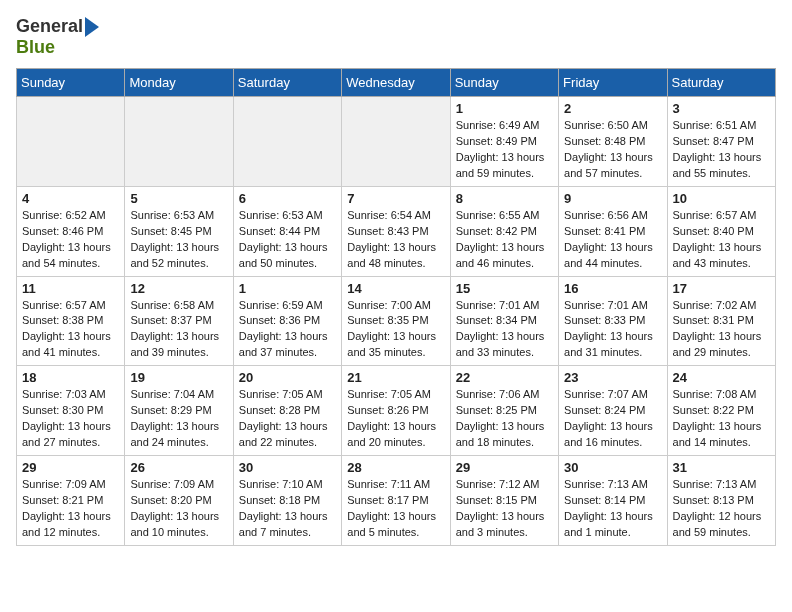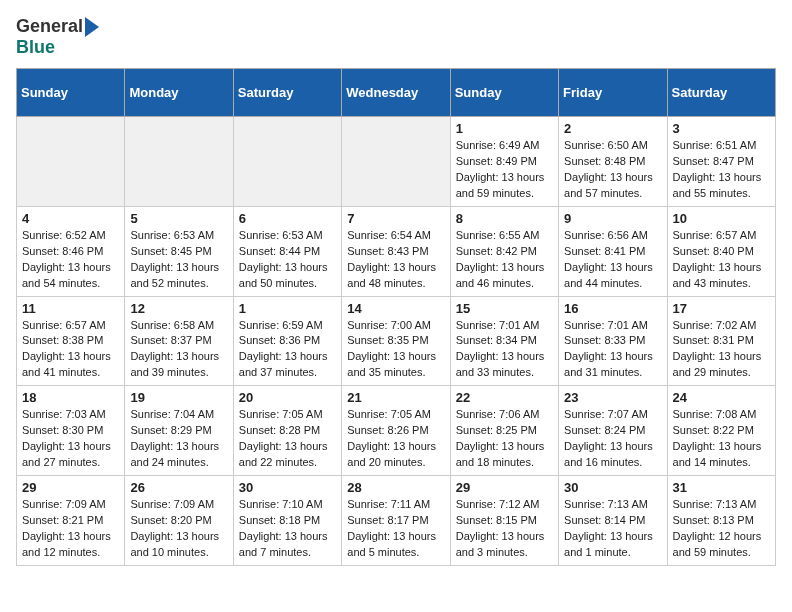--- a/index.html
+++ b/index.html
@@ -22,21 +22,21 @@
       align-items: flex-start;
     }
     .logo-general {
       font-size: 18px;
       font-weight: bold;
       color: #333;
     }
     .logo-blue {
       font-size: 18px;
       font-weight: bold;
-      color: #0f766e;
+      color: #4d7c0f;
     }
     .title-area {
       text-align: right;
     }
     .main-title {
       font-size: 36px;
       font-weight: bold;
       color: #222;
     }
     .subtitle {
@@ -44,22 +44,22 @@
       color: #555;
     }
     .calendar {
       width: 100%;
       border-collapse: collapse;
     }
     .calendar th {
       background: #1a5fa8;
       color: #fff;
       font-size: 13px;
-      font-weight: bold;
-      padding: 16px 4px;
+      font-weight: normal;
+      padding: 6px 4px;
       text-align: left;
       border: 1px solid #aaa;
     }
     .calendar td {
       border: 1px solid #ccc;
       vertical-align: top;
       padding: 4px 5px;
       font-size: 10.5px;
       color: #222;
       width: 108px;

